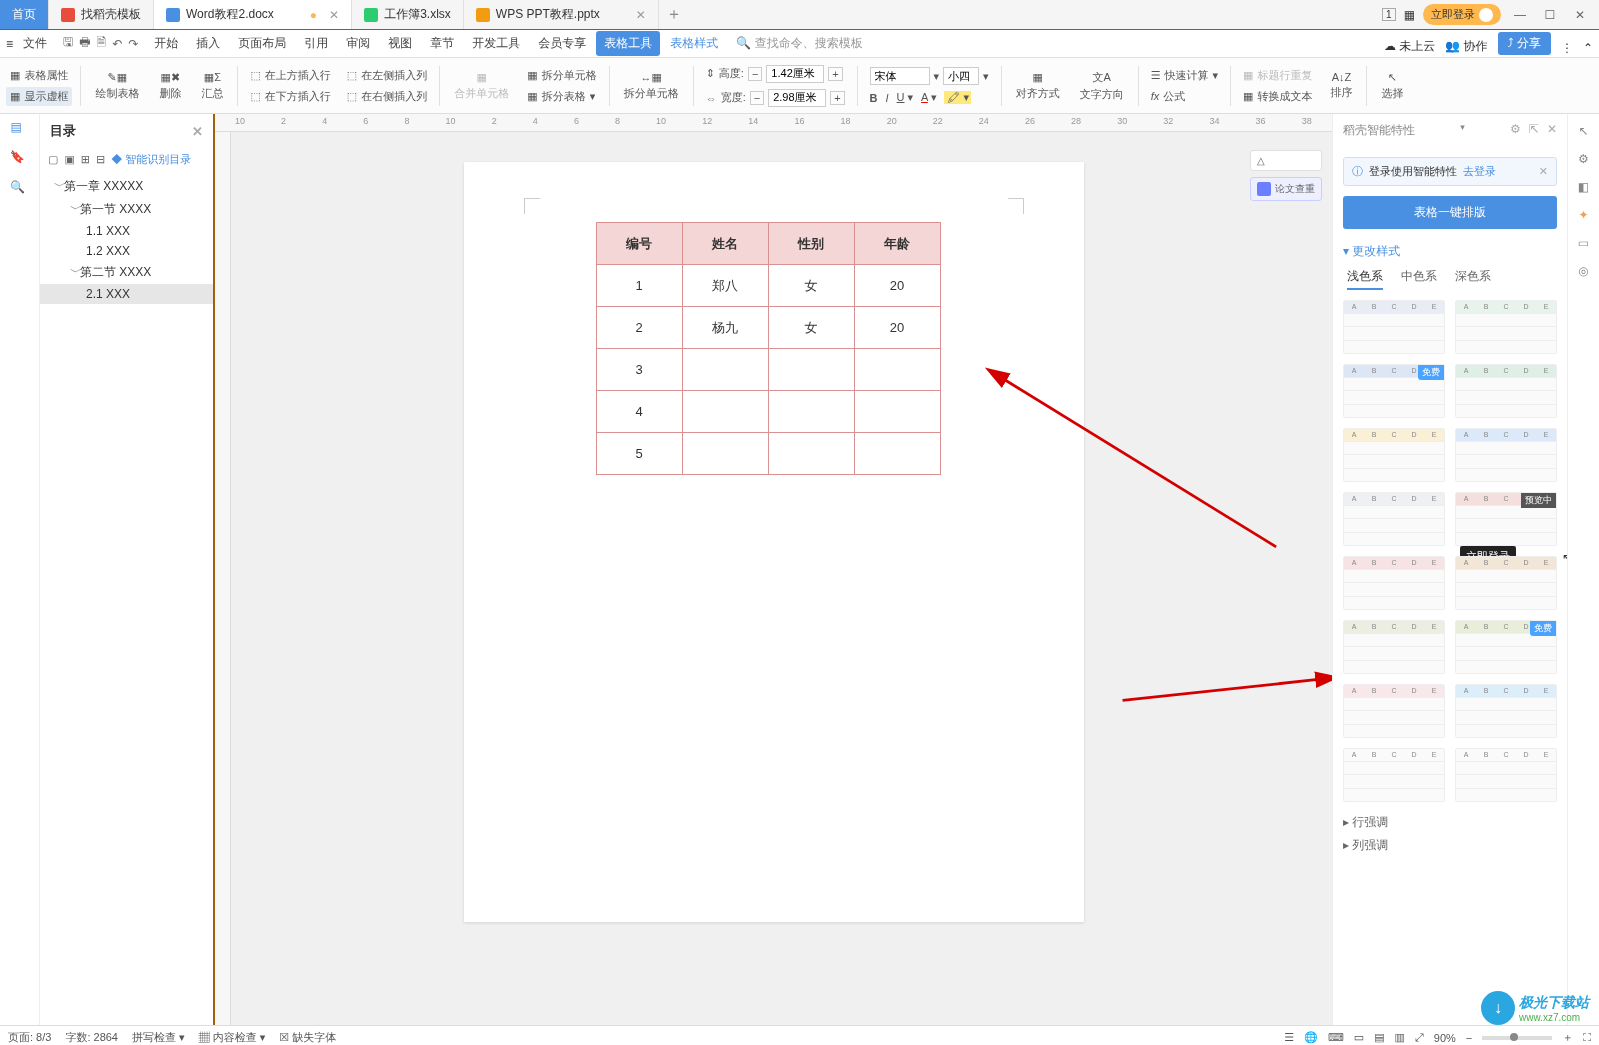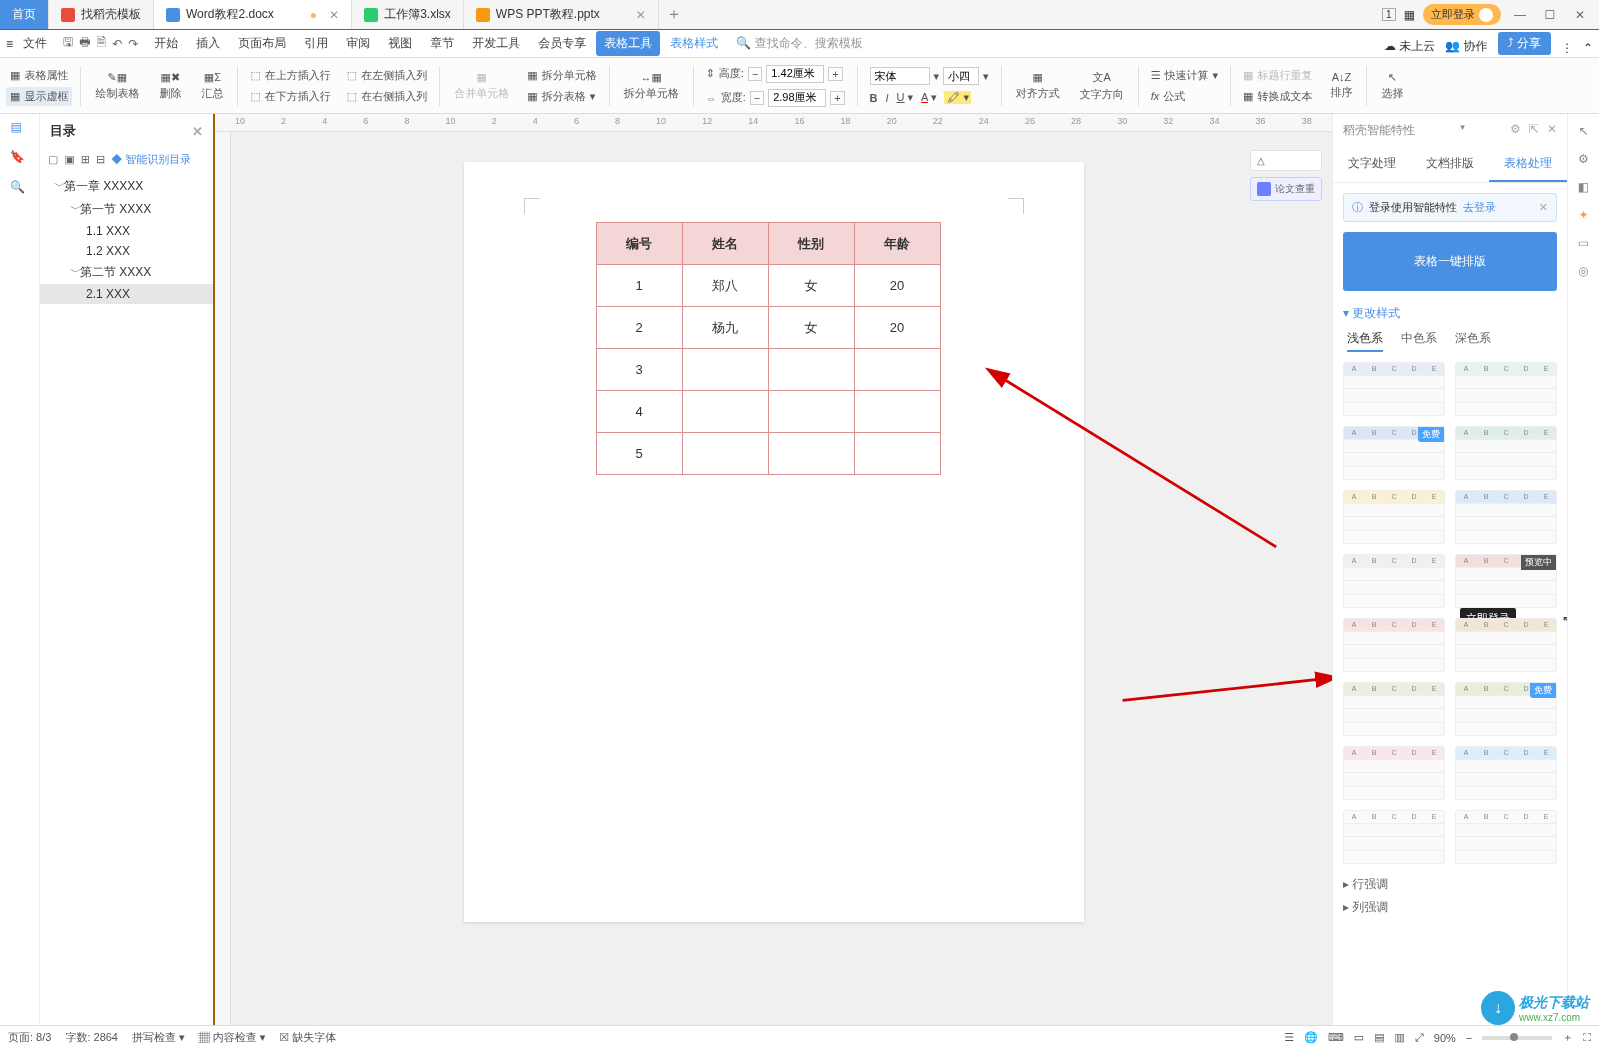--- a/index.html
+++ b/index.html
@@ -50,21 +50,21 @@
   .frbtn.blue{background:#eef0ff;border-color:#c8cfff;display:flex;align-items:center;gap:4px;}
   .rightpanel{width:235px;border-left:1px solid #eee;background:#fff;display:flex;flex-direction:column;}
   .rp-hdr{display:flex;justify-content:space-between;padding:8px 10px;color:#888;font-size:12px;}
   .rp-hdr .tools{display:flex;gap:8px;color:#aaa;}
   .rp-tabs{display:flex;border-bottom:1px solid #eee;font-size:12px;}
   .rp-tab{flex:1;text-align:center;padding:8px 4px;color:#555;}
   .rp-tab.active{color:#4a90e2;border-bottom:2px solid #4a90e2;}
   .rp-body{flex:1;overflow:auto;padding:10px;}
   .info-banner{border:1px solid #cfe0f5;background:#f2f7fd;border-radius:3px;padding:6px 8px;font-size:11px;display:flex;align-items:center;gap:6px;margin-bottom:10px;}
   .info-banner .link{color:#4a90e2;}
-  .bigbtn{background:#4a90e2;color:#fff;text-align:center;padding:21px;border-radius:3px;font-size:12px;margin-bottom:14px;}
+  .bigbtn{background:#4a90e2;color:#fff;text-align:center;padding:8px;border-radius:3px;font-size:12px;margin-bottom:14px;}
   .accordion{color:#4a90e2;font-size:12px;margin:6px 0;}
   .accordion.grey{color:#666;}
   .colortabs{display:flex;gap:18px;font-size:12px;color:#666;margin:8px 0 10px;padding-left:4px;}
   .colortabs .act{color:#333;border-bottom:2px solid #4a90e2;padding-bottom:3px;}
   .tmpl-grid{display:grid;grid-template-columns:1fr 1fr;gap:10px;}
   .tmpl{height:54px;border:1px solid #eee;border-radius:2px;position:relative;background:#fafafa;display:flex;flex-direction:column;}
   .tmpl .hdr{height:12px;display:flex;}
   .tmpl .hdr span{flex:1;font-size:7px;text-align:center;line-height:12px;color:#888;}
   .tmpl .rows{flex:1;display:flex;flex-direction:column;}
   .tmpl .rows div{flex:1;border-top:1px solid #eee;}
@@ -389,25 +389,20 @@
   <div class="rightpanel">
     <div class="rp-hdr">
       <span>稻壳智能特性</span>
         <span style="font-size:9px;">▾</span>
       <span class="tools">
         <span>⚙</span>
         <span>⇱</span>
         <span>✕</span>
       </span>
     </div>
-    <div class="rp-tabs">
-      <div class="rp-tab">文字处理</div>
-      <div class="rp-tab">文档排版</div>
-      <div class="rp-tab active">表格处理</div>
-    </div>
     <div class="rp-body">
       <div class="info-banner">
         <span style="color:#4a90e2;">ⓘ</span>
         <span>登录使用智能特性</span>
         <span class="link">去登录</span>
         <span style="margin-left:auto;color:#aaa;">✕</span>
       </div>
       <div class="bigbtn">表格一键排版</div>
       <div class="accordion">▾ <span>更改样式</span></div>
       <div class="colortabs">

